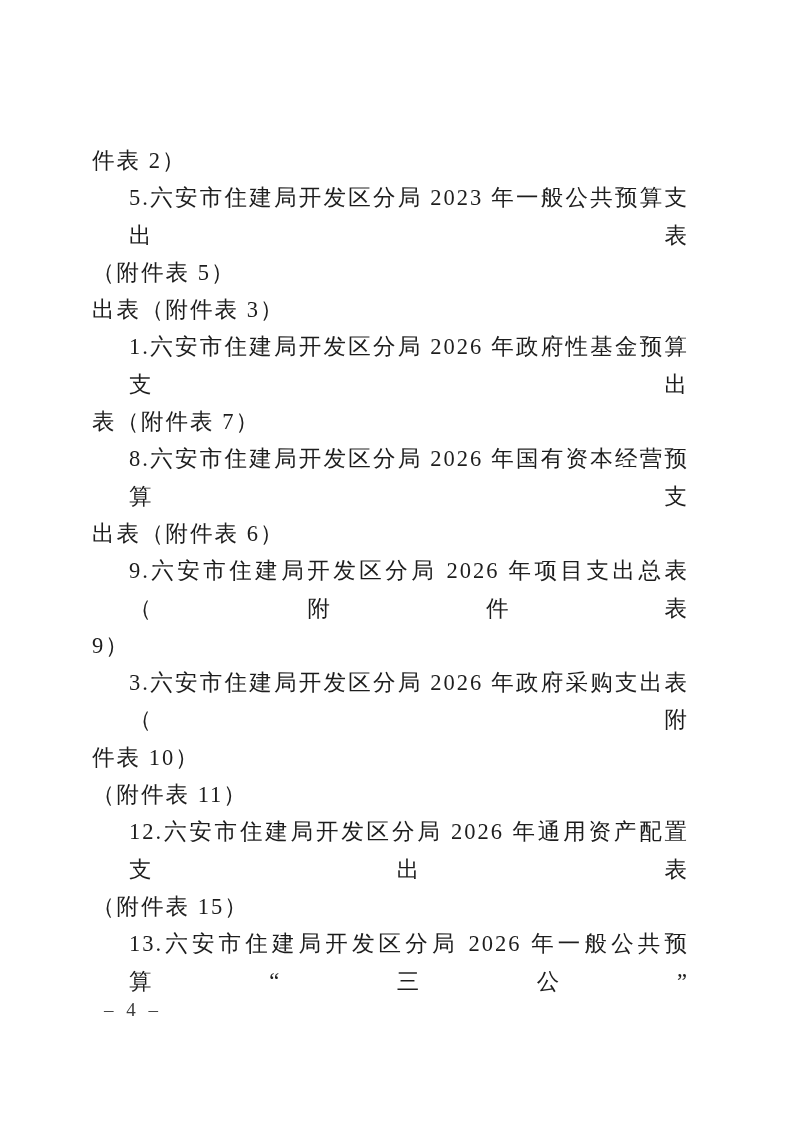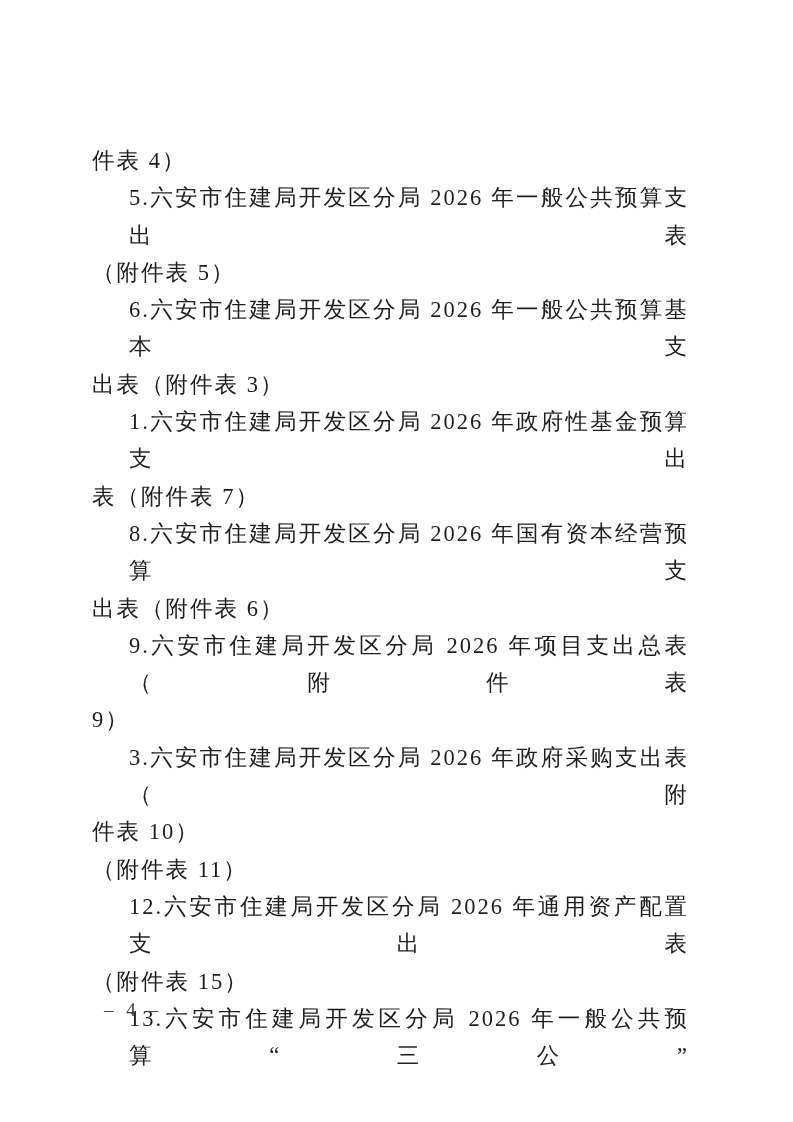--- a/index.html
+++ b/index.html
@@ -47,24 +47,23 @@
     letter-spacing: 4px;
     color: #3c3c3c;
   }
 </style>
 </head>
 <body>
 
 <div class="page">
 
   <div class="doc-body">
-      <div class="doc-line">件表 4）</div>
-      <div class="doc-line indent justify">5.六安市住建局开发区分局 2026 年一般公共预算支出表</div>
+      <div class="doc-line">件表 2）</div>
+      <div class="doc-line indent justify">5.六安市住建局开发区分局 2023 年一般公共预算支出表</div>
       <div class="doc-line">（附件表 5）</div>
-      <div class="doc-line indent justify">6.六安市住建局开发区分局 2026 年一般公共预算基本支</div>
       <div class="doc-line">出表（附件表 3）</div>
       <div class="doc-line indent justify">1.六安市住建局开发区分局 2026 年政府性基金预算支出</div>
       <div class="doc-line">表（附件表 7）</div>
       <div class="doc-line indent justify">8.六安市住建局开发区分局 2026 年国有资本经营预算支</div>
       <div class="doc-line">出表（附件表 6）</div>
       <div class="doc-line indent justify">9.六安市住建局开发区分局 2026 年项目支出总表（附件表</div>
       <div class="doc-line">9）</div>
       <div class="doc-line indent justify">3.六安市住建局开发区分局 2026 年政府采购支出表（附</div>
       <div class="doc-line">件表 10）</div>
       <div class="doc-line">（附件表 11）</div>

